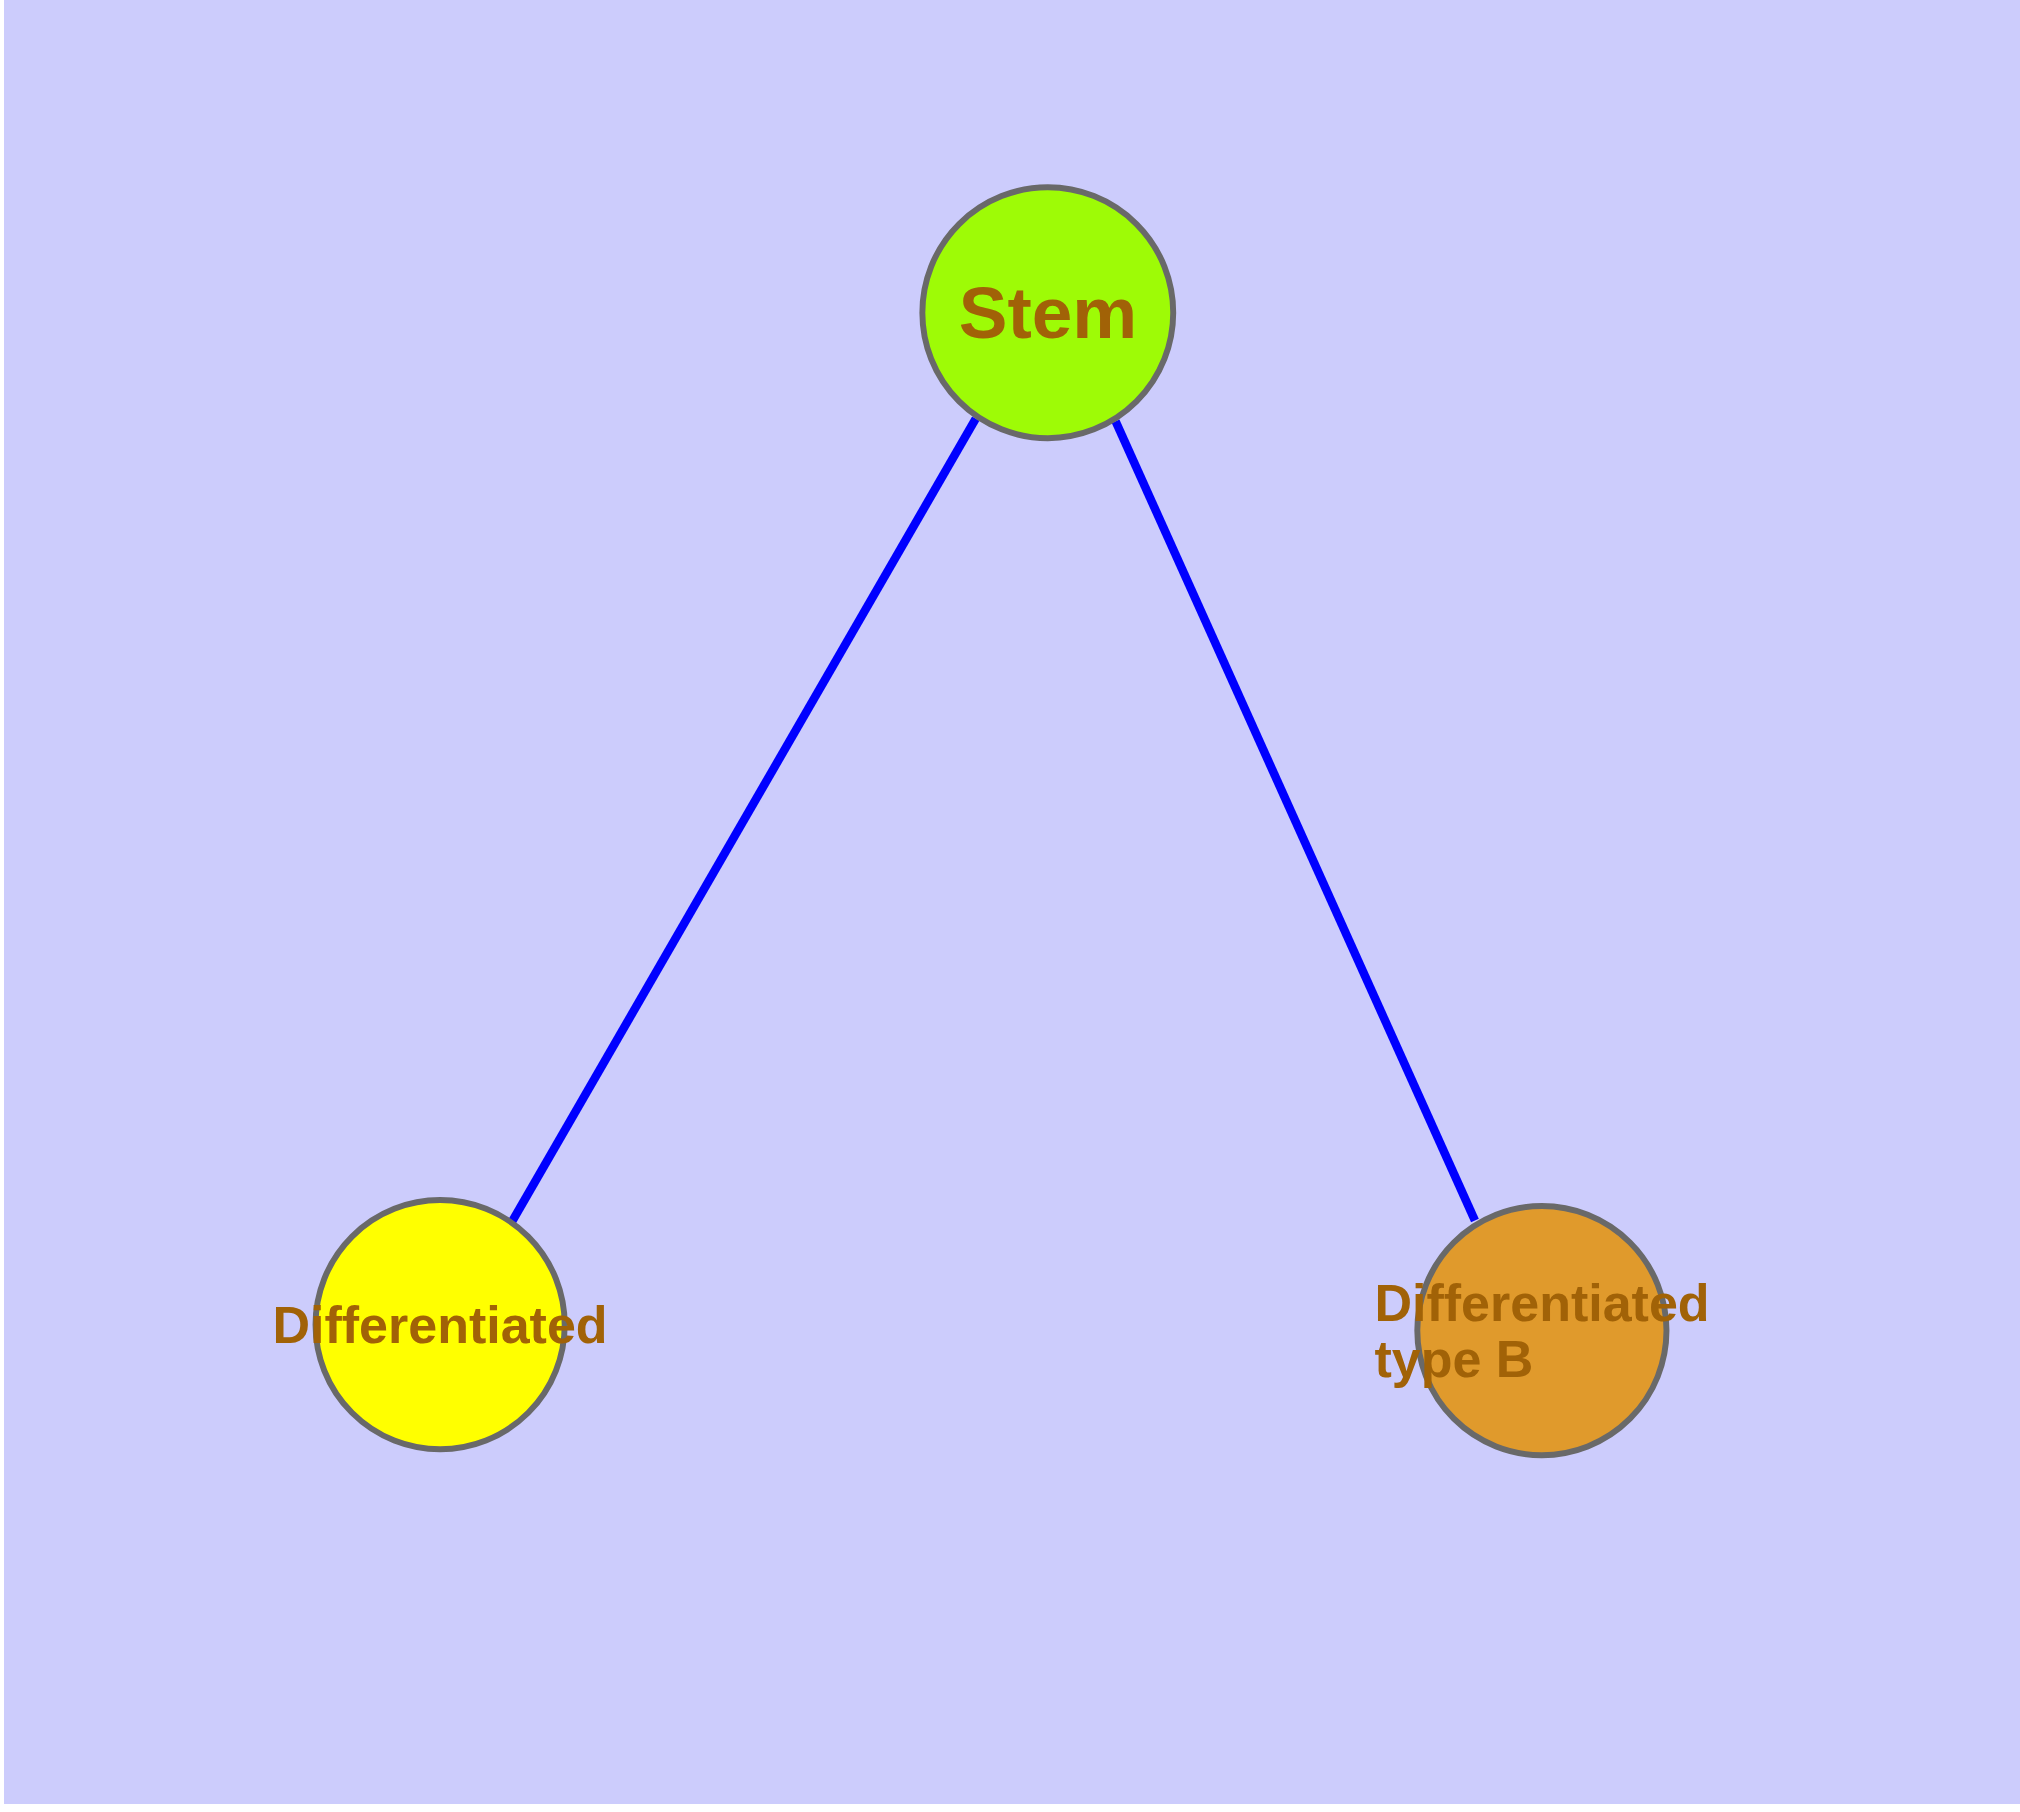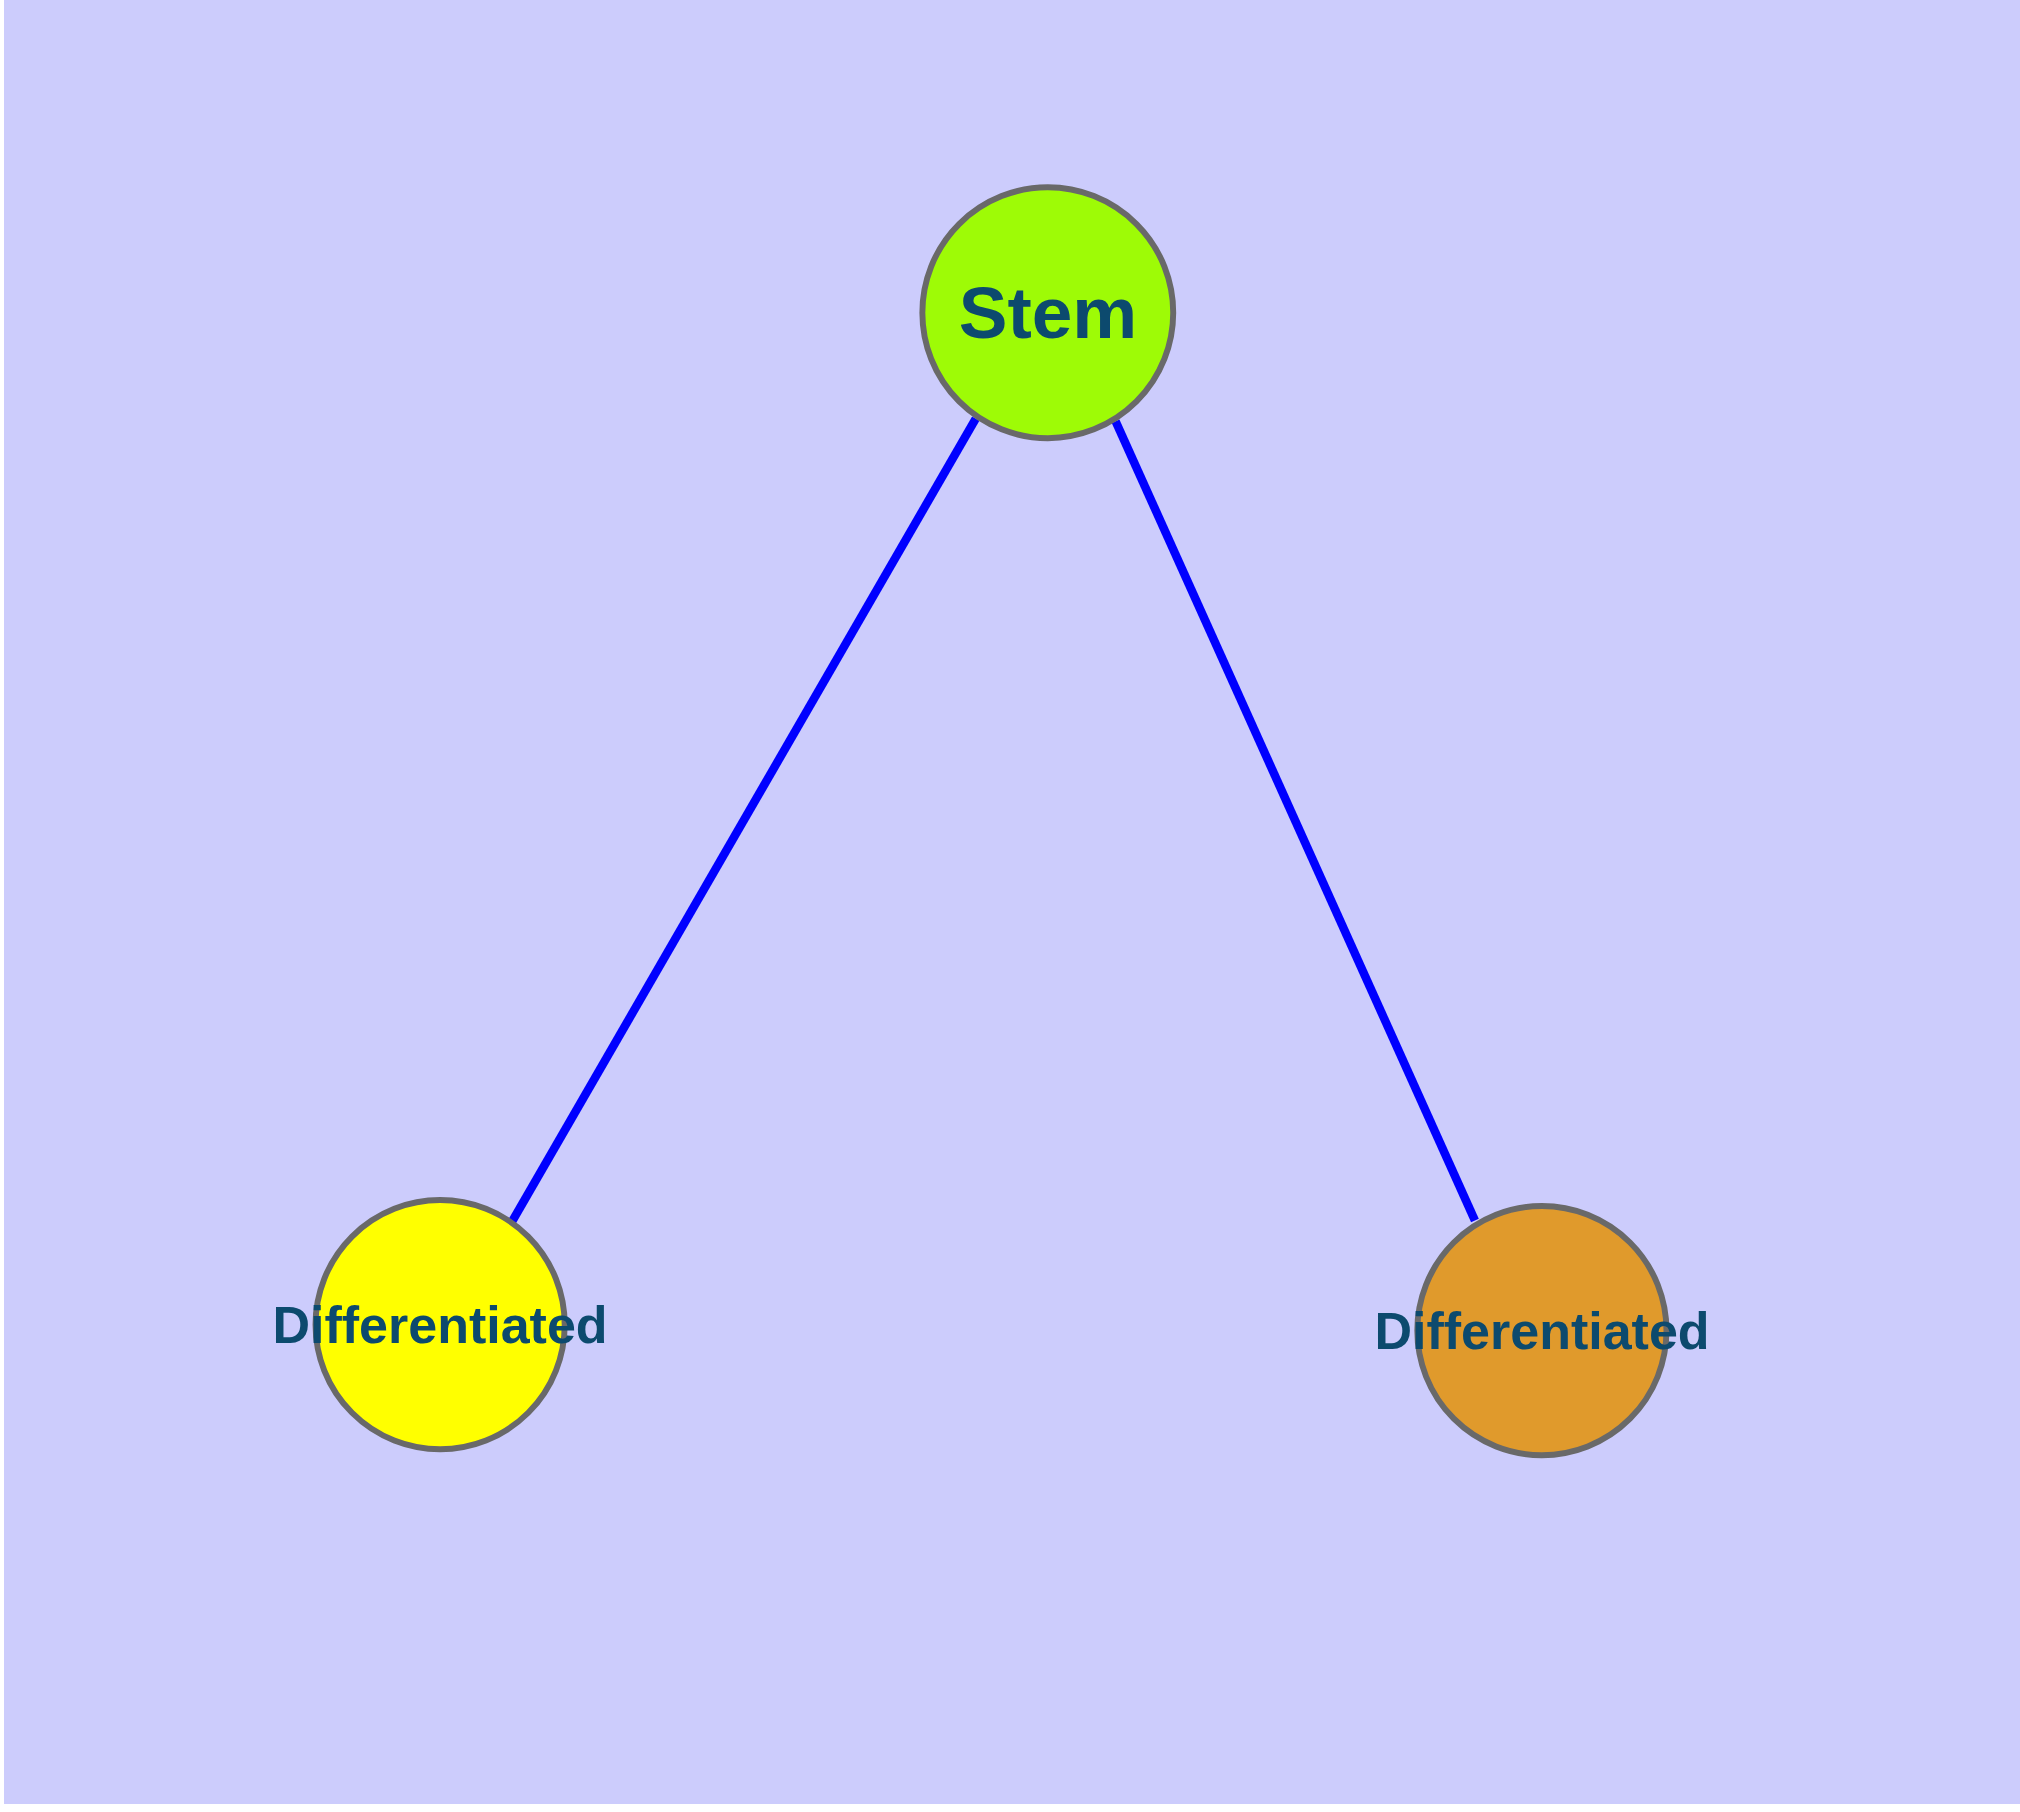--- a/index.html
+++ b/index.html
@@ -27,21 +27,21 @@
     left: 0;
     top: 0;
     width: 2021px;
     height: 1812px;
   }
   .node-label {
     position: absolute;
     transform: translate(-50%, -50%);
     font-family: "Liberation Sans", sans-serif;
     font-weight: bold;
-    color: #0c4a6e;
+    color: #a16207;
     white-space: pre;
     line-height: 1.08;
     pointer-events: none;
   }
   .label-stem { font-size: 73px; }
   .label-diff { font-size: 52px; }
 </style>
 </head>
 <body>
 
@@ -57,15 +57,15 @@
       <circle id="node-stem" cx="1236" cy="369" r="148" fill="#9efb06" stroke="#696969" stroke-width="7"></circle>
       <circle id="node-diff-a" cx="519" cy="1563" r="147" fill="#ffff00" stroke="#696969" stroke-width="7"></circle>
       <circle id="node-diff-b" cx="1819" cy="1570" r="147" fill="#e09a2c" stroke="#696969" stroke-width="7"></circle>
     </g>
   </svg>
 
   <div class="node-label label-stem" style="left:1048px; top:313px;">Stem</div>
 
   <div class="node-label label-diff" style="left:440px; top:1325px;"><span>Differentiated</span><br></div>
 
-  <div class="node-label label-diff" style="left:1542px; top:1331px;"><span>Differentiated</span><br></div>
+  <div class="node-label label-diff" style="left:1542px; top:1331px;"><span>Differentiated</span><br><span>type B</span></div>
 </div>
 
 
 </body></html>

